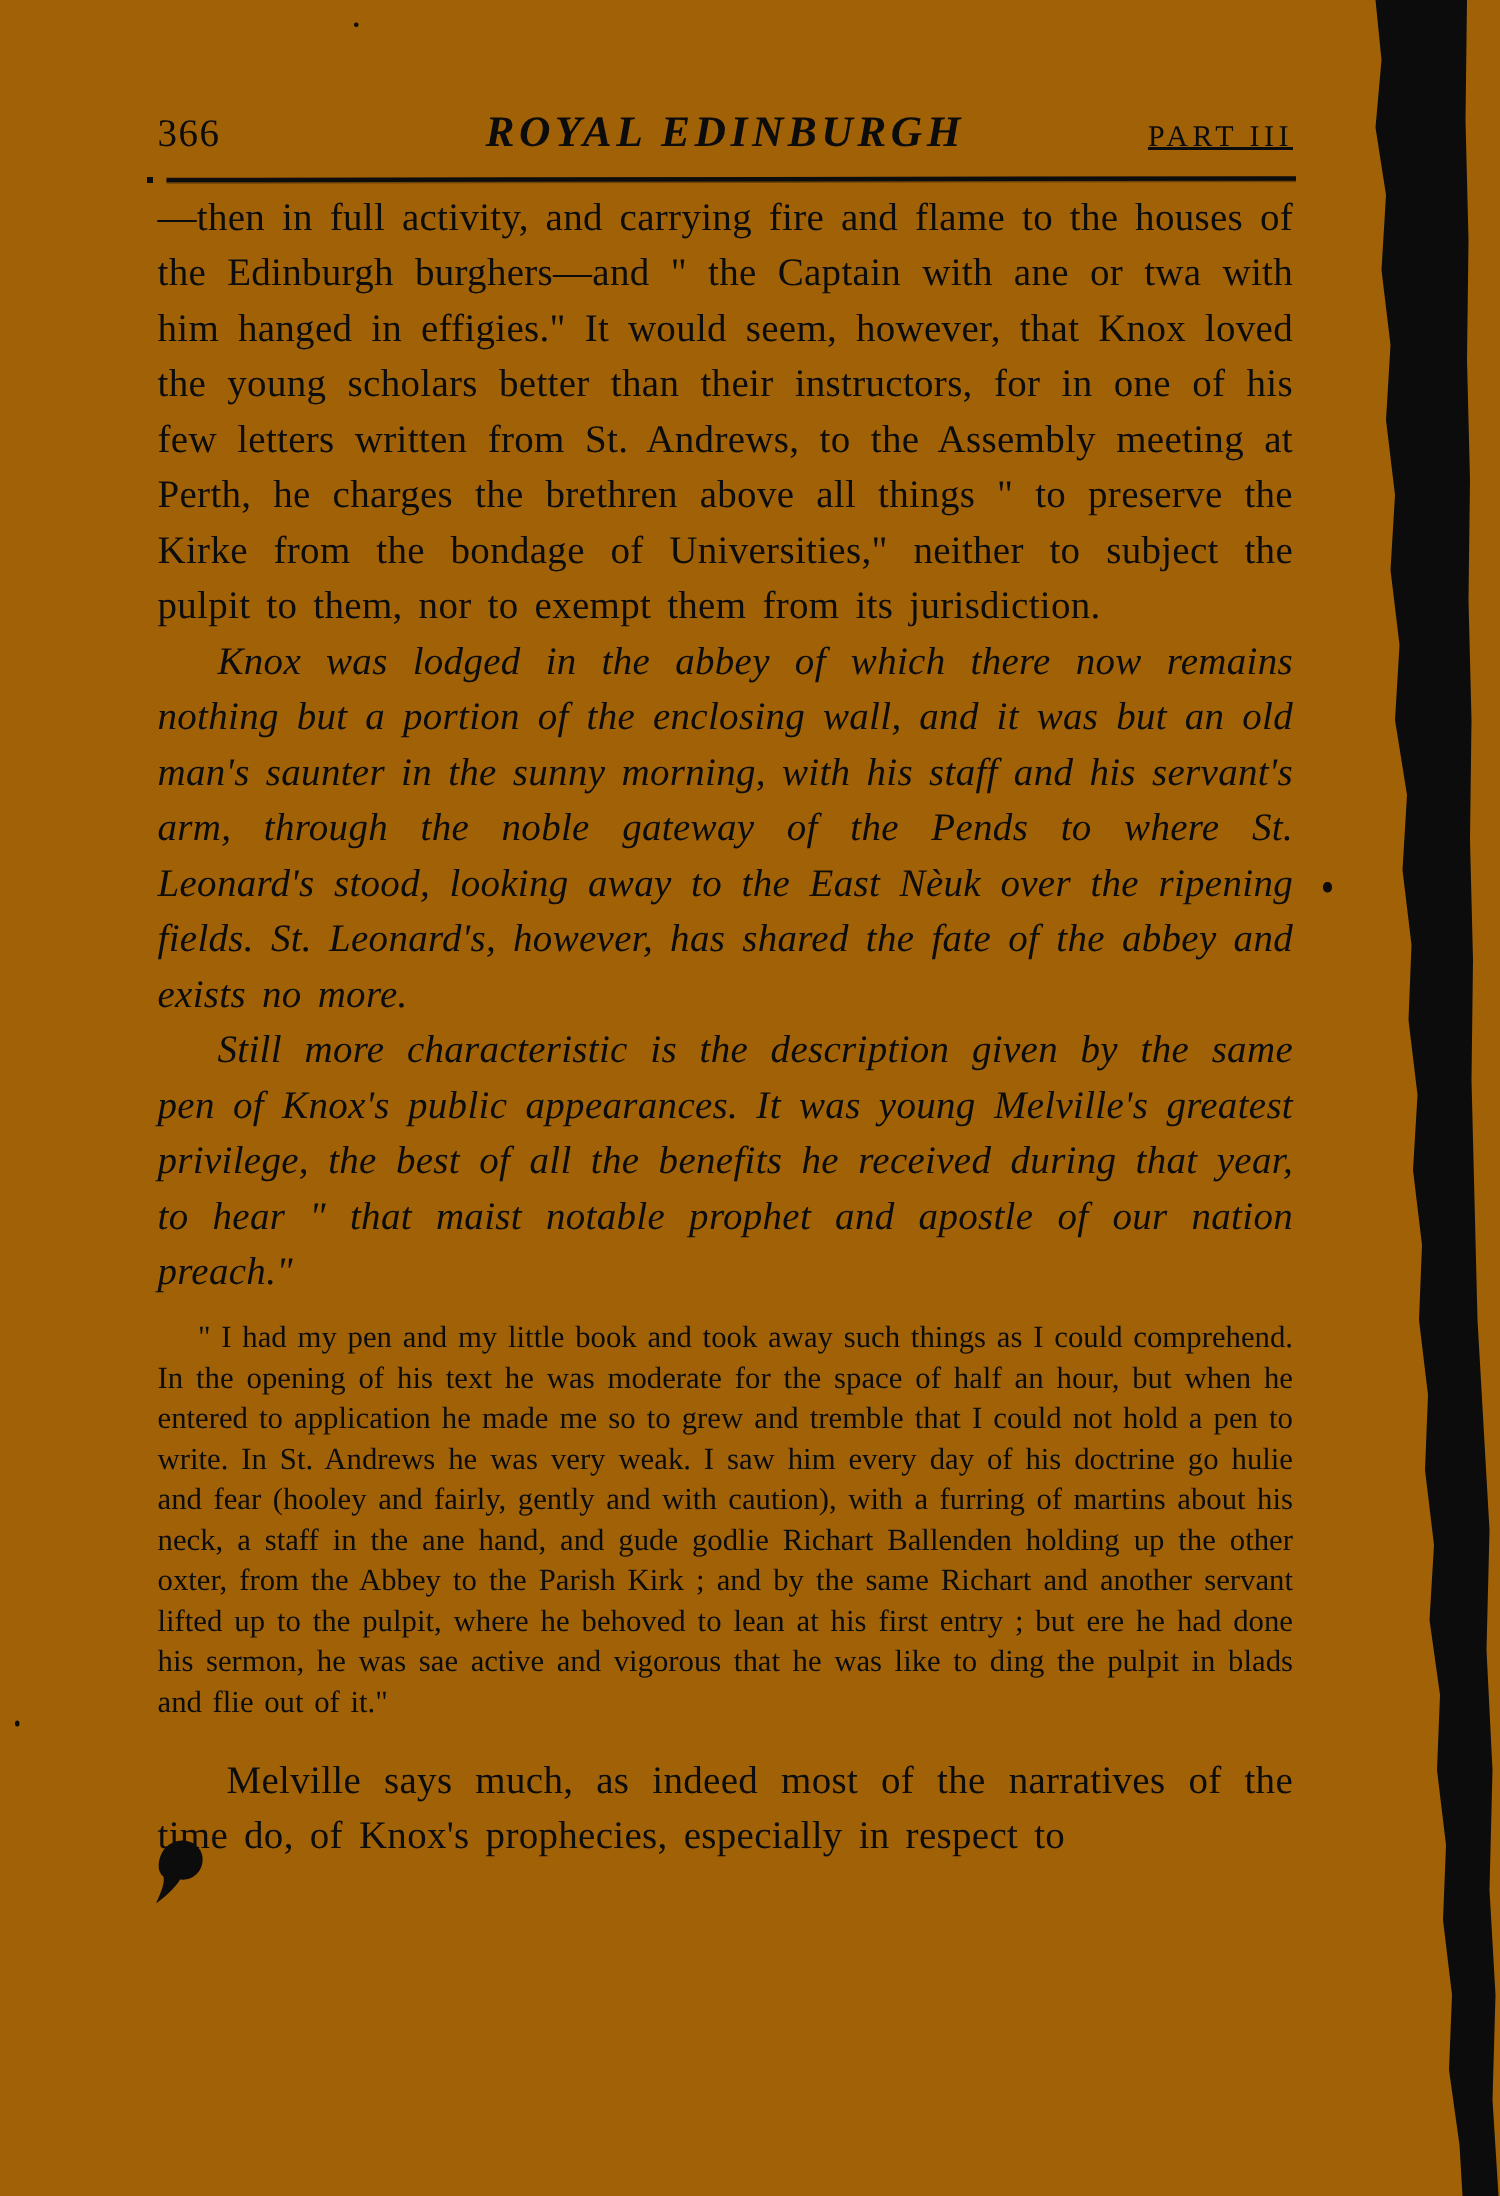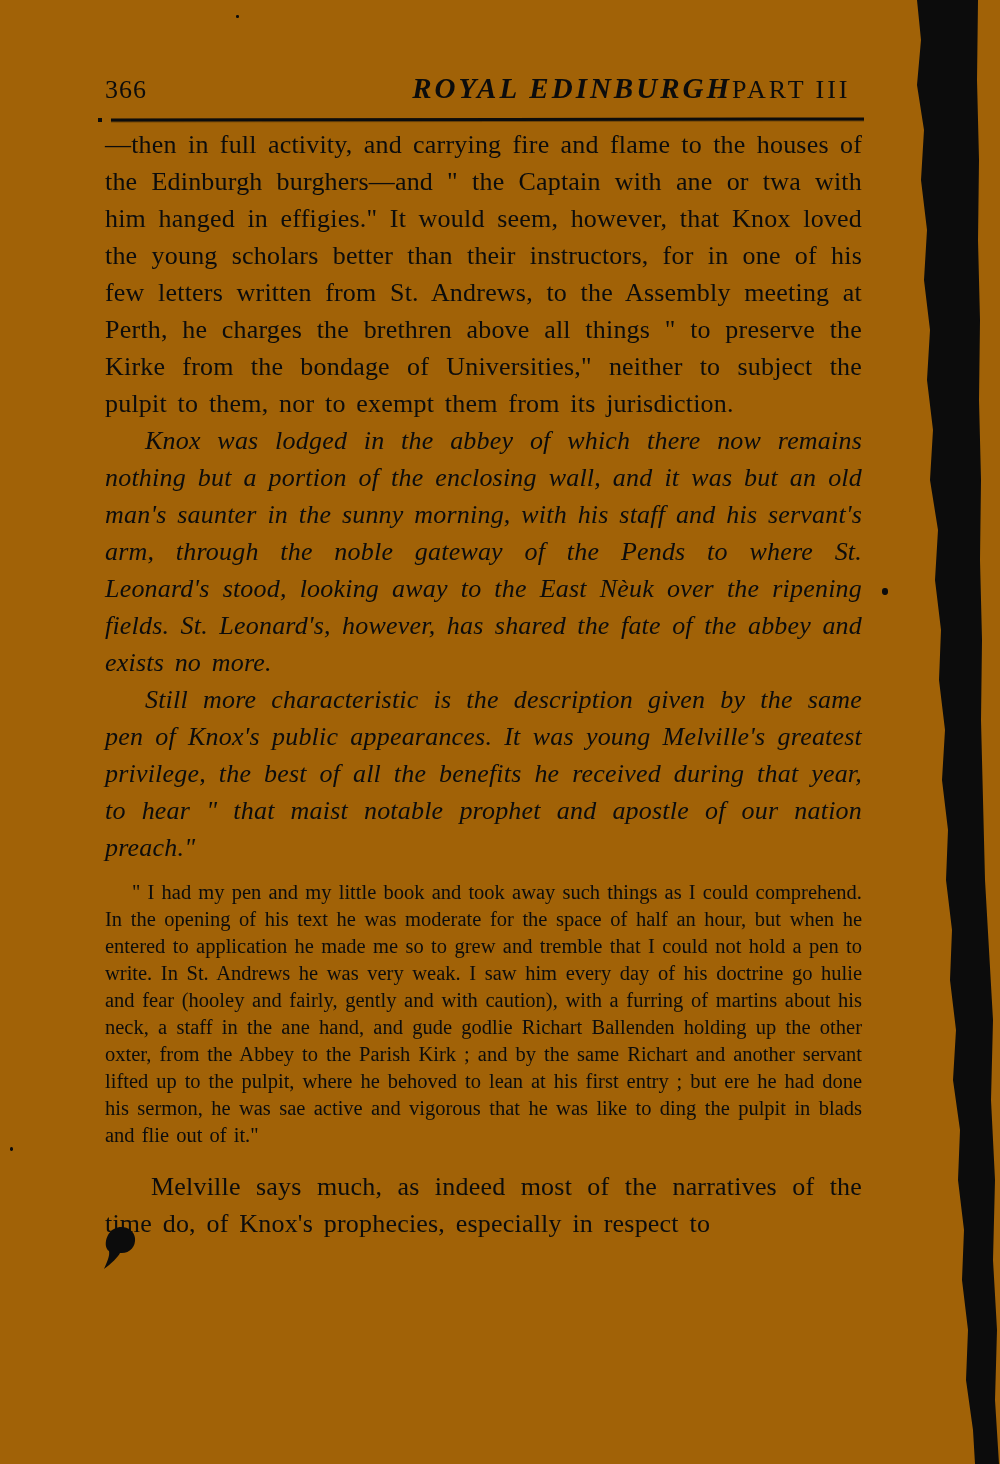--- a/index.html
+++ b/index.html
@@ -29,33 +29,34 @@
     display: flex;
     align-items: baseline;
   }
   .page-number {
     font-size: 26px;
     letter-spacing: 1px;
     width: 130px;
   }
   .running-title {
     flex: 1;
-    text-align: right;
+    text-align: center;
     font-style: italic;
     font-weight: 700;
     font-size: 29px;
     letter-spacing: 3px;
     white-space: nowrap;
   }
   .part-label {
     width: 130px;
-    text-align: left;
-    font-size: 26px;
+    text-align: right;
+    font-size: 20px;
     letter-spacing: 3px;
     white-space: nowrap;
+    text-decoration: underline;
   }
 
   
   .head-rule {
     position: absolute;
     top: 117px;
     left: 98px;
     width: 766px;
     height: 6px;
   }

